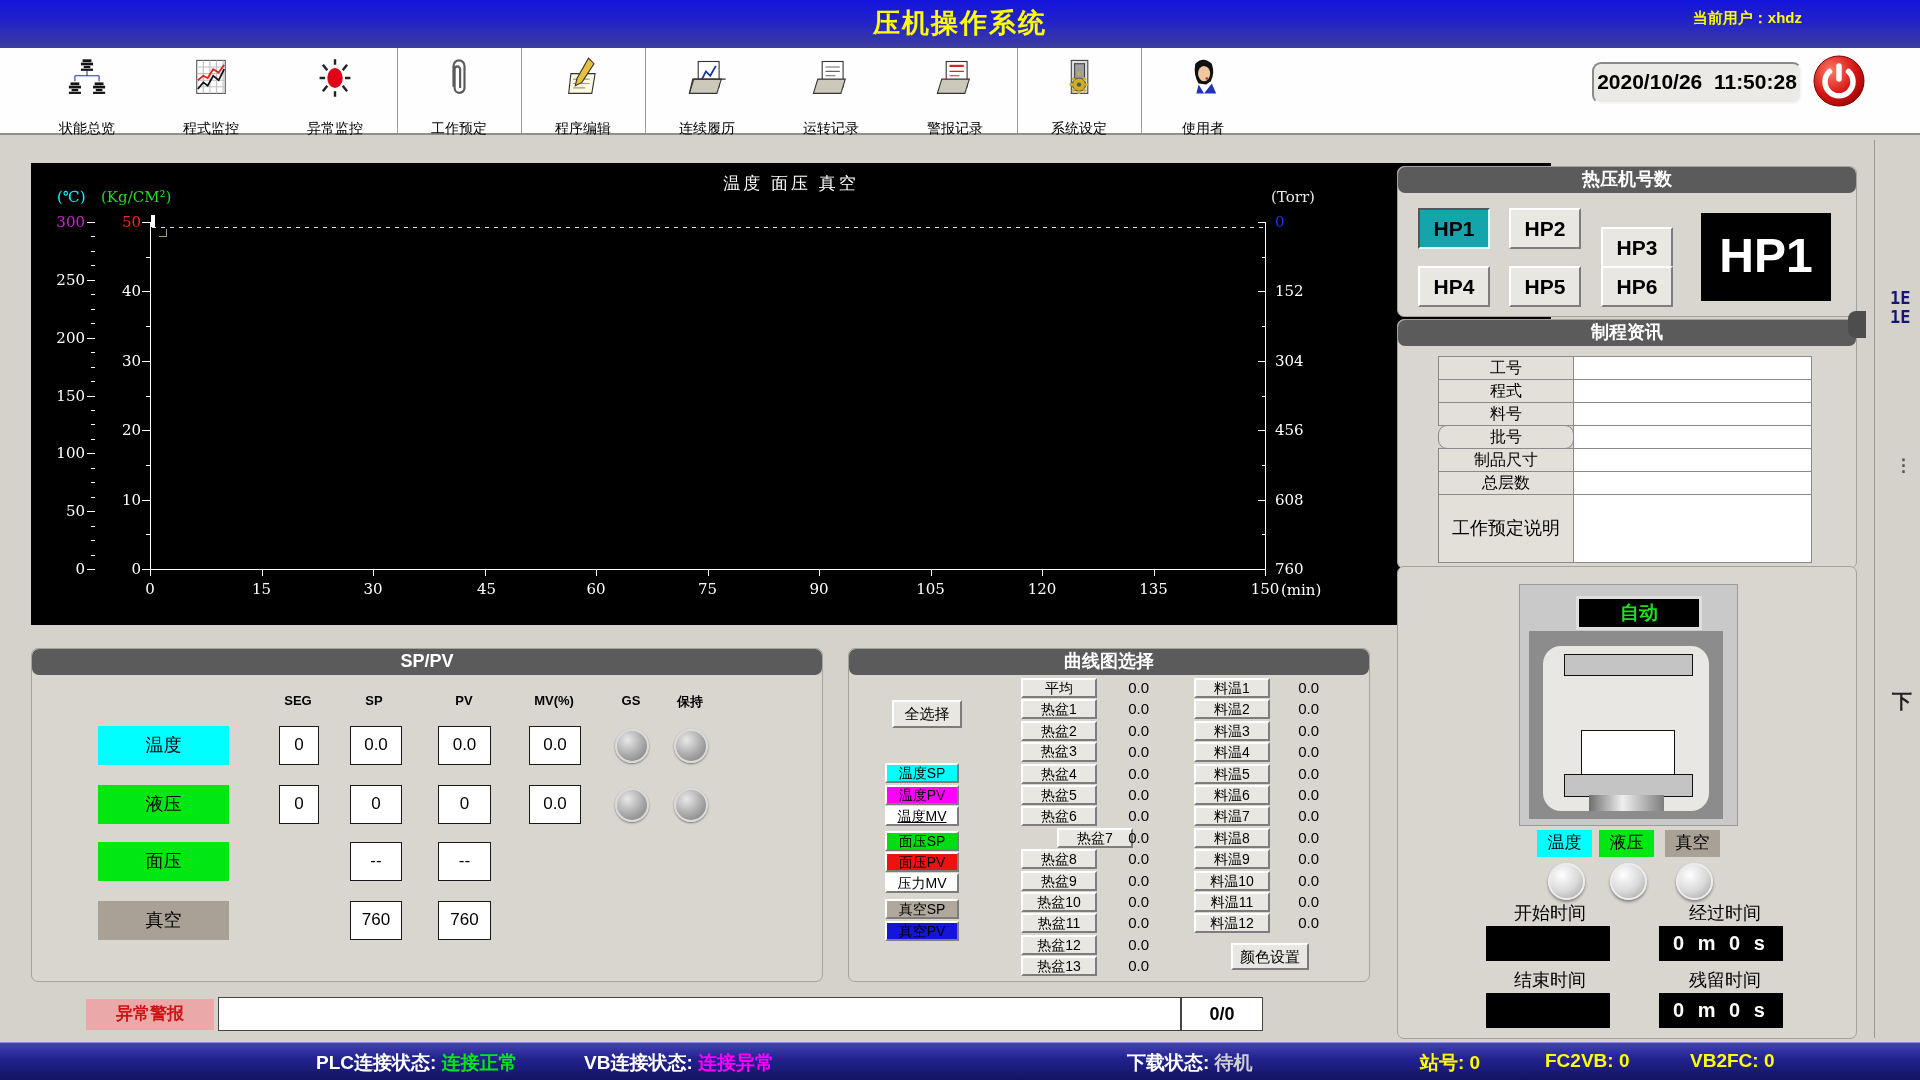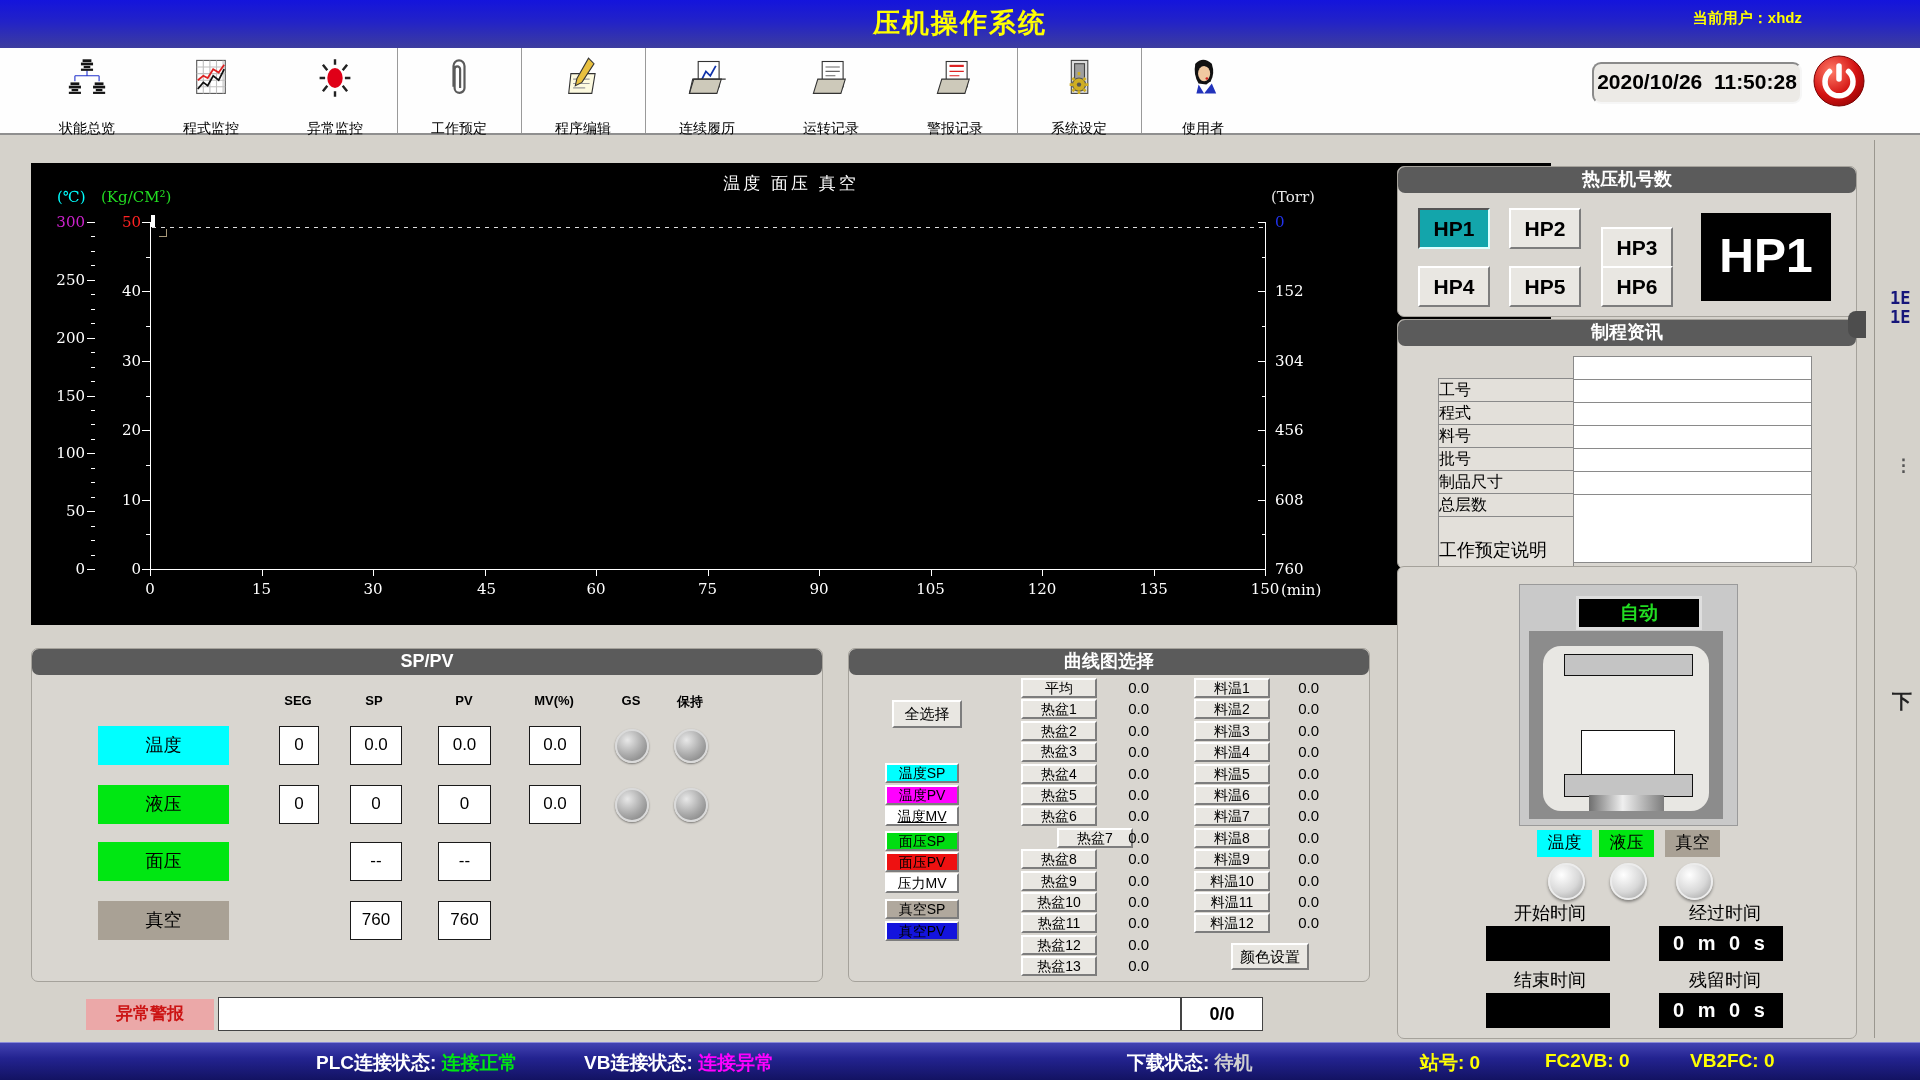--- a/index.html
+++ b/index.html
@@ -48,21 +48,21 @@
     border:2px solid;border-color:#ffffff #7d7d7d #7d7d7d #ffffff;box-sizing:border-box;
     text-align:center;cursor:pointer;}
   .list-btn{position:absolute;width:76px;height:20px;line-height:16px;font-size:14px;}
   .list-val{position:absolute;width:60px;text-align:right;font-size:15px;line-height:20px;}
   
   .hp-btn{position:absolute;width:72px;height:41px;line-height:37px;font-size:21px;font-weight:bold;}
   .hp-display{position:absolute;left:303px;top:46px;width:130px;height:88px;background:#000;color:#fff;
     font-size:48px;font-weight:bold;text-align:center;line-height:86px;}
   
   .pi-label{position:absolute;width:136px;height:24px;box-sizing:border-box;border:1px solid #8a8a8a;
-    background:#e3e0da;font-size:16px;line-height:22px;margin-top:22px;}
+    background:#e3e0da;text-align:center;font-size:16px;line-height:22px;}
   .pi-value{position:absolute;width:239px;height:24px;box-sizing:border-box;border:1px solid #8a8a8a;
     background:#fff;font-size:15px;line-height:22px;padding-left:4px;}
   
   .mi-label{position:absolute;width:55px;height:27px;text-align:center;line-height:26px;font-size:17px;}
   .mi-circle{position:absolute;width:33px;height:33px;border-radius:50%;
     background:radial-gradient(circle at 35% 30%,#ffffff,#d8d8d8 55%,#a2a2a2 95%);
     border:2px solid #ececec;box-shadow:0 2px 3px rgba(0,0,0,.4);}
   .time-label{position:absolute;width:92px;text-align:center;font-size:18px;}
   .time-box{position:absolute;width:124px;height:35px;background:#000;color:#fff;font-size:20px;
     font-weight:bold;text-align:center;line-height:34px;letter-spacing:4px;}
@@ -427,21 +427,21 @@
     </div>
 
   <div class="panel" id="process-body" style="left:1397px;top:319px;width:458px;height:248px;">
     <div class="panel-header">制程资讯</div>
   <div class="pi-label" style="left: 40px; top: 36px;">工号</div>
       <div class="pi-value" style="left: 175px; top: 36px;"></div>
       <div class="pi-label" style="left: 40px; top: 59px;">程式</div>
       <div class="pi-value" style="left: 175px; top: 59px;"></div>
       <div class="pi-label" style="left: 40px; top: 82px;">料号</div>
       <div class="pi-value" style="left: 175px; top: 82px;"></div>
-      <div class="pi-label" style="left: 40px; top: 105px;">批号</div>
+      <div class="pi-label" style="left: 40px; top: 105px; border-radius: 9px;">批号</div>
       <div class="pi-value" style="left: 175px; top: 105px;"></div>
       <div class="pi-label" style="left: 40px; top: 128px;">制品尺寸</div>
       <div class="pi-value" style="left: 175px; top: 128px;"></div>
       <div class="pi-label" style="left: 40px; top: 151px;">总层数</div>
       <div class="pi-value" style="left: 175px; top: 151px;"></div>
       <div class="pi-label" style="left: 40px; top: 174px; height: 69px; line-height: 67px; font-size: 18px;">工作预定说明</div>
       <div class="pi-value" style="left: 175px; top: 174px; height: 69px;"></div>
     </div>
 
   <div class="panel" id="machine-body" style="left:1397px;top:566px;width:458px;height:471px;">

